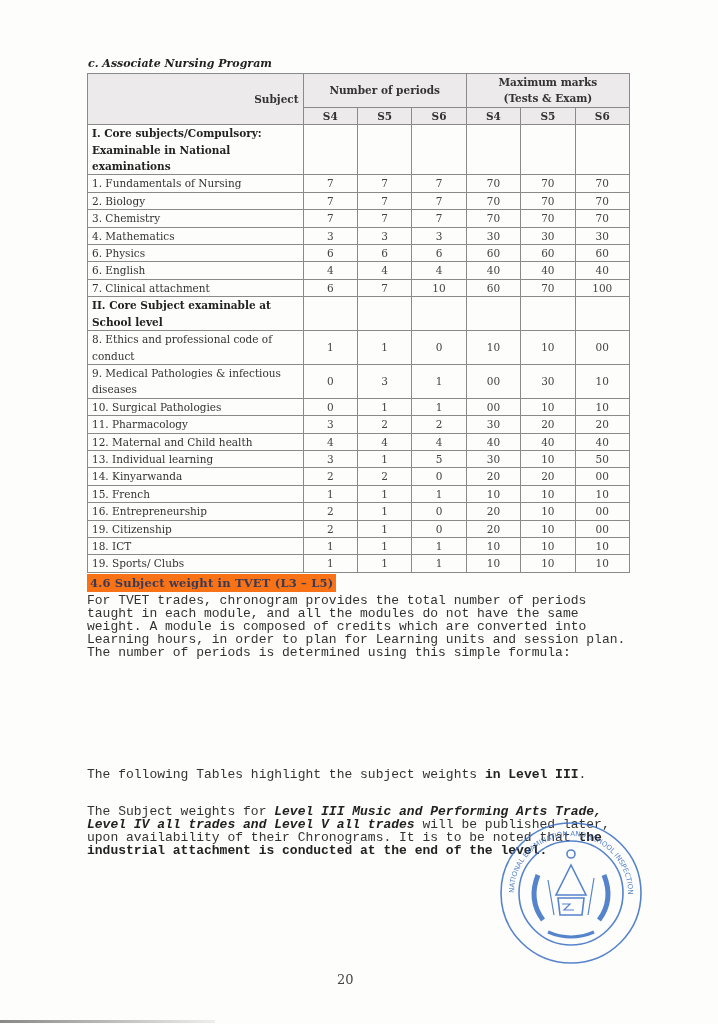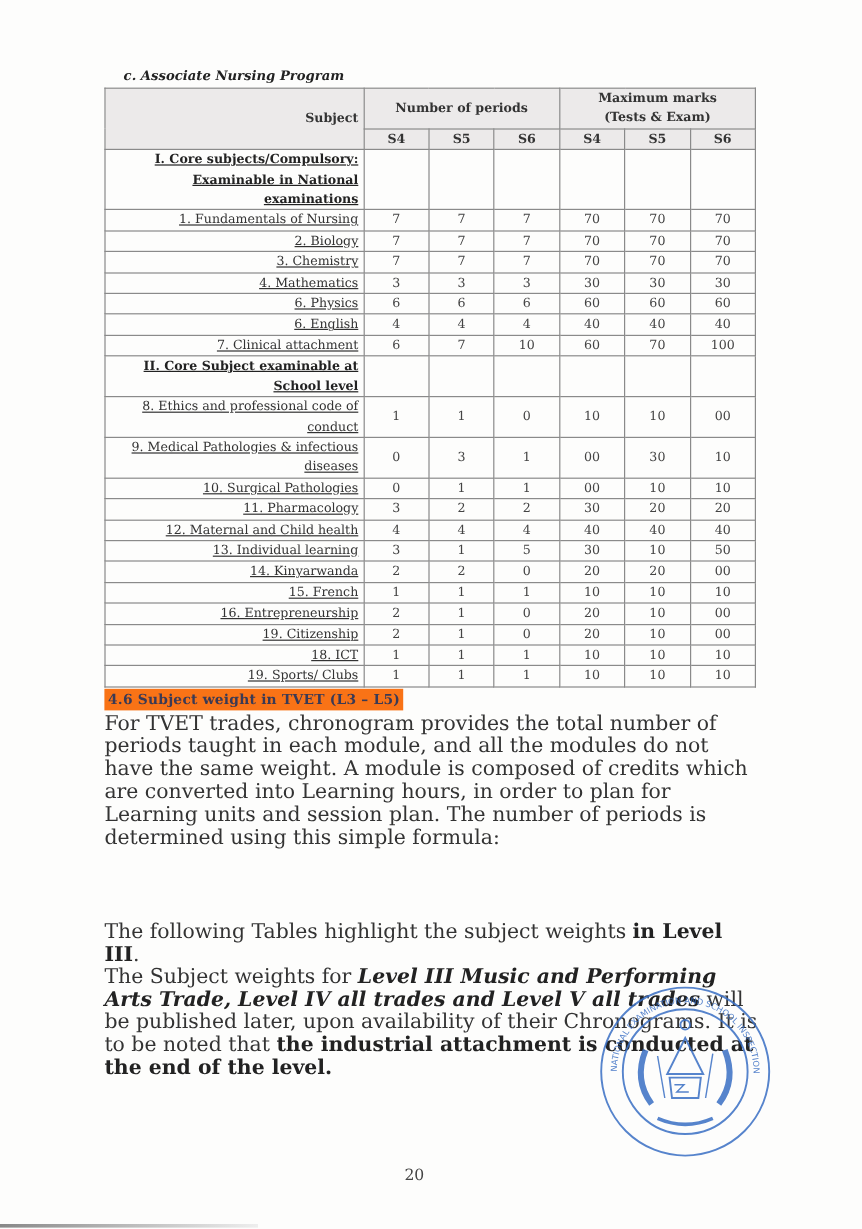--- a/index.html
+++ b/index.html
@@ -1,44 +1,44 @@
 <!DOCTYPE html>
 <html><head>
 <meta charset="utf-8">
 <style>
   html, body { margin: 0; padding: 0; }
   body {
     width: 718px; height: 1024px; background: #fdfdfc; position: relative; overflow: hidden;
     font-family: "DejaVu Serif", "Liberation Serif", serif; color: #2a2a2a;
   }
   .caption {
-    position: absolute; left: 103px; top: 57px; font-size: 11px; font-weight: bold; font-style: italic;
+    position: absolute; left: 88px; top: 57px; font-size: 11px; font-weight: bold; font-style: italic;
     font-family: "DejaVu Serif", serif; color: #222;
   }
   table.grid {
     position: absolute; left: 87px; top: 73px; width: 543px; border-collapse: collapse;
     font-size: 10.5px; table-layout: fixed;
   }
   table.grid td, table.grid th {
     border: 1px solid #8a8a8a; padding: 0 4px; line-height: 16.4px; vertical-align: middle;
   }
   table.grid th { background: #eceaea; font-weight: bold; color: #333; }
   table.grid td.num { text-align: center; color: #444; }
-  table.grid td.subj { text-align: right; color: #333; text-decoration: underline; }
+  table.grid td.subj { text-align: left; color: #333; }
   table.grid td.sect { font-weight: bold; color: #222; }
   col.c-subj { width: 214px; }
   col.c-n { width: 54px; }
   .hdr-top th { height: 32px; }
   .heading {
     position: absolute; left: 87px; top: 574px; height: 18px; background: #f97316;
     font-family: "DejaVu Serif", serif; font-weight: bold; font-size: 11.5px; color: #3a3a55;
     padding: 0 3px; line-height: 18px; letter-spacing: 0.2px;
   }
   .para {
-    position: absolute; left: 87px; width: 545px; font-size: 17px; line-height: 19px; color: #333;
+    position: absolute; left: 87px; width: 545px; font-size: 13px; line-height: 13px; color: #333; font-family: Liberation Mono, monospace;
   }
   .para b { color: #222; }
   .formula { font-weight: bold; font-style: italic; color: #222; }
   .p1 { top: 594px; }
   .p2 { top: 702px; }
   .p3 { top: 768px; }
   .p4 { top: 805px; }
   .pagenum { position: absolute; left: 337px; top: 972px; font-size: 13px; color: #444; }
   .stamp { position: absolute; left: 498px; top: 820px; width: 146px; height: 146px; opacity: 0.85; }
   .bottombar { position: absolute; left: 0; top: 1020px; width: 215px; height: 3px;

